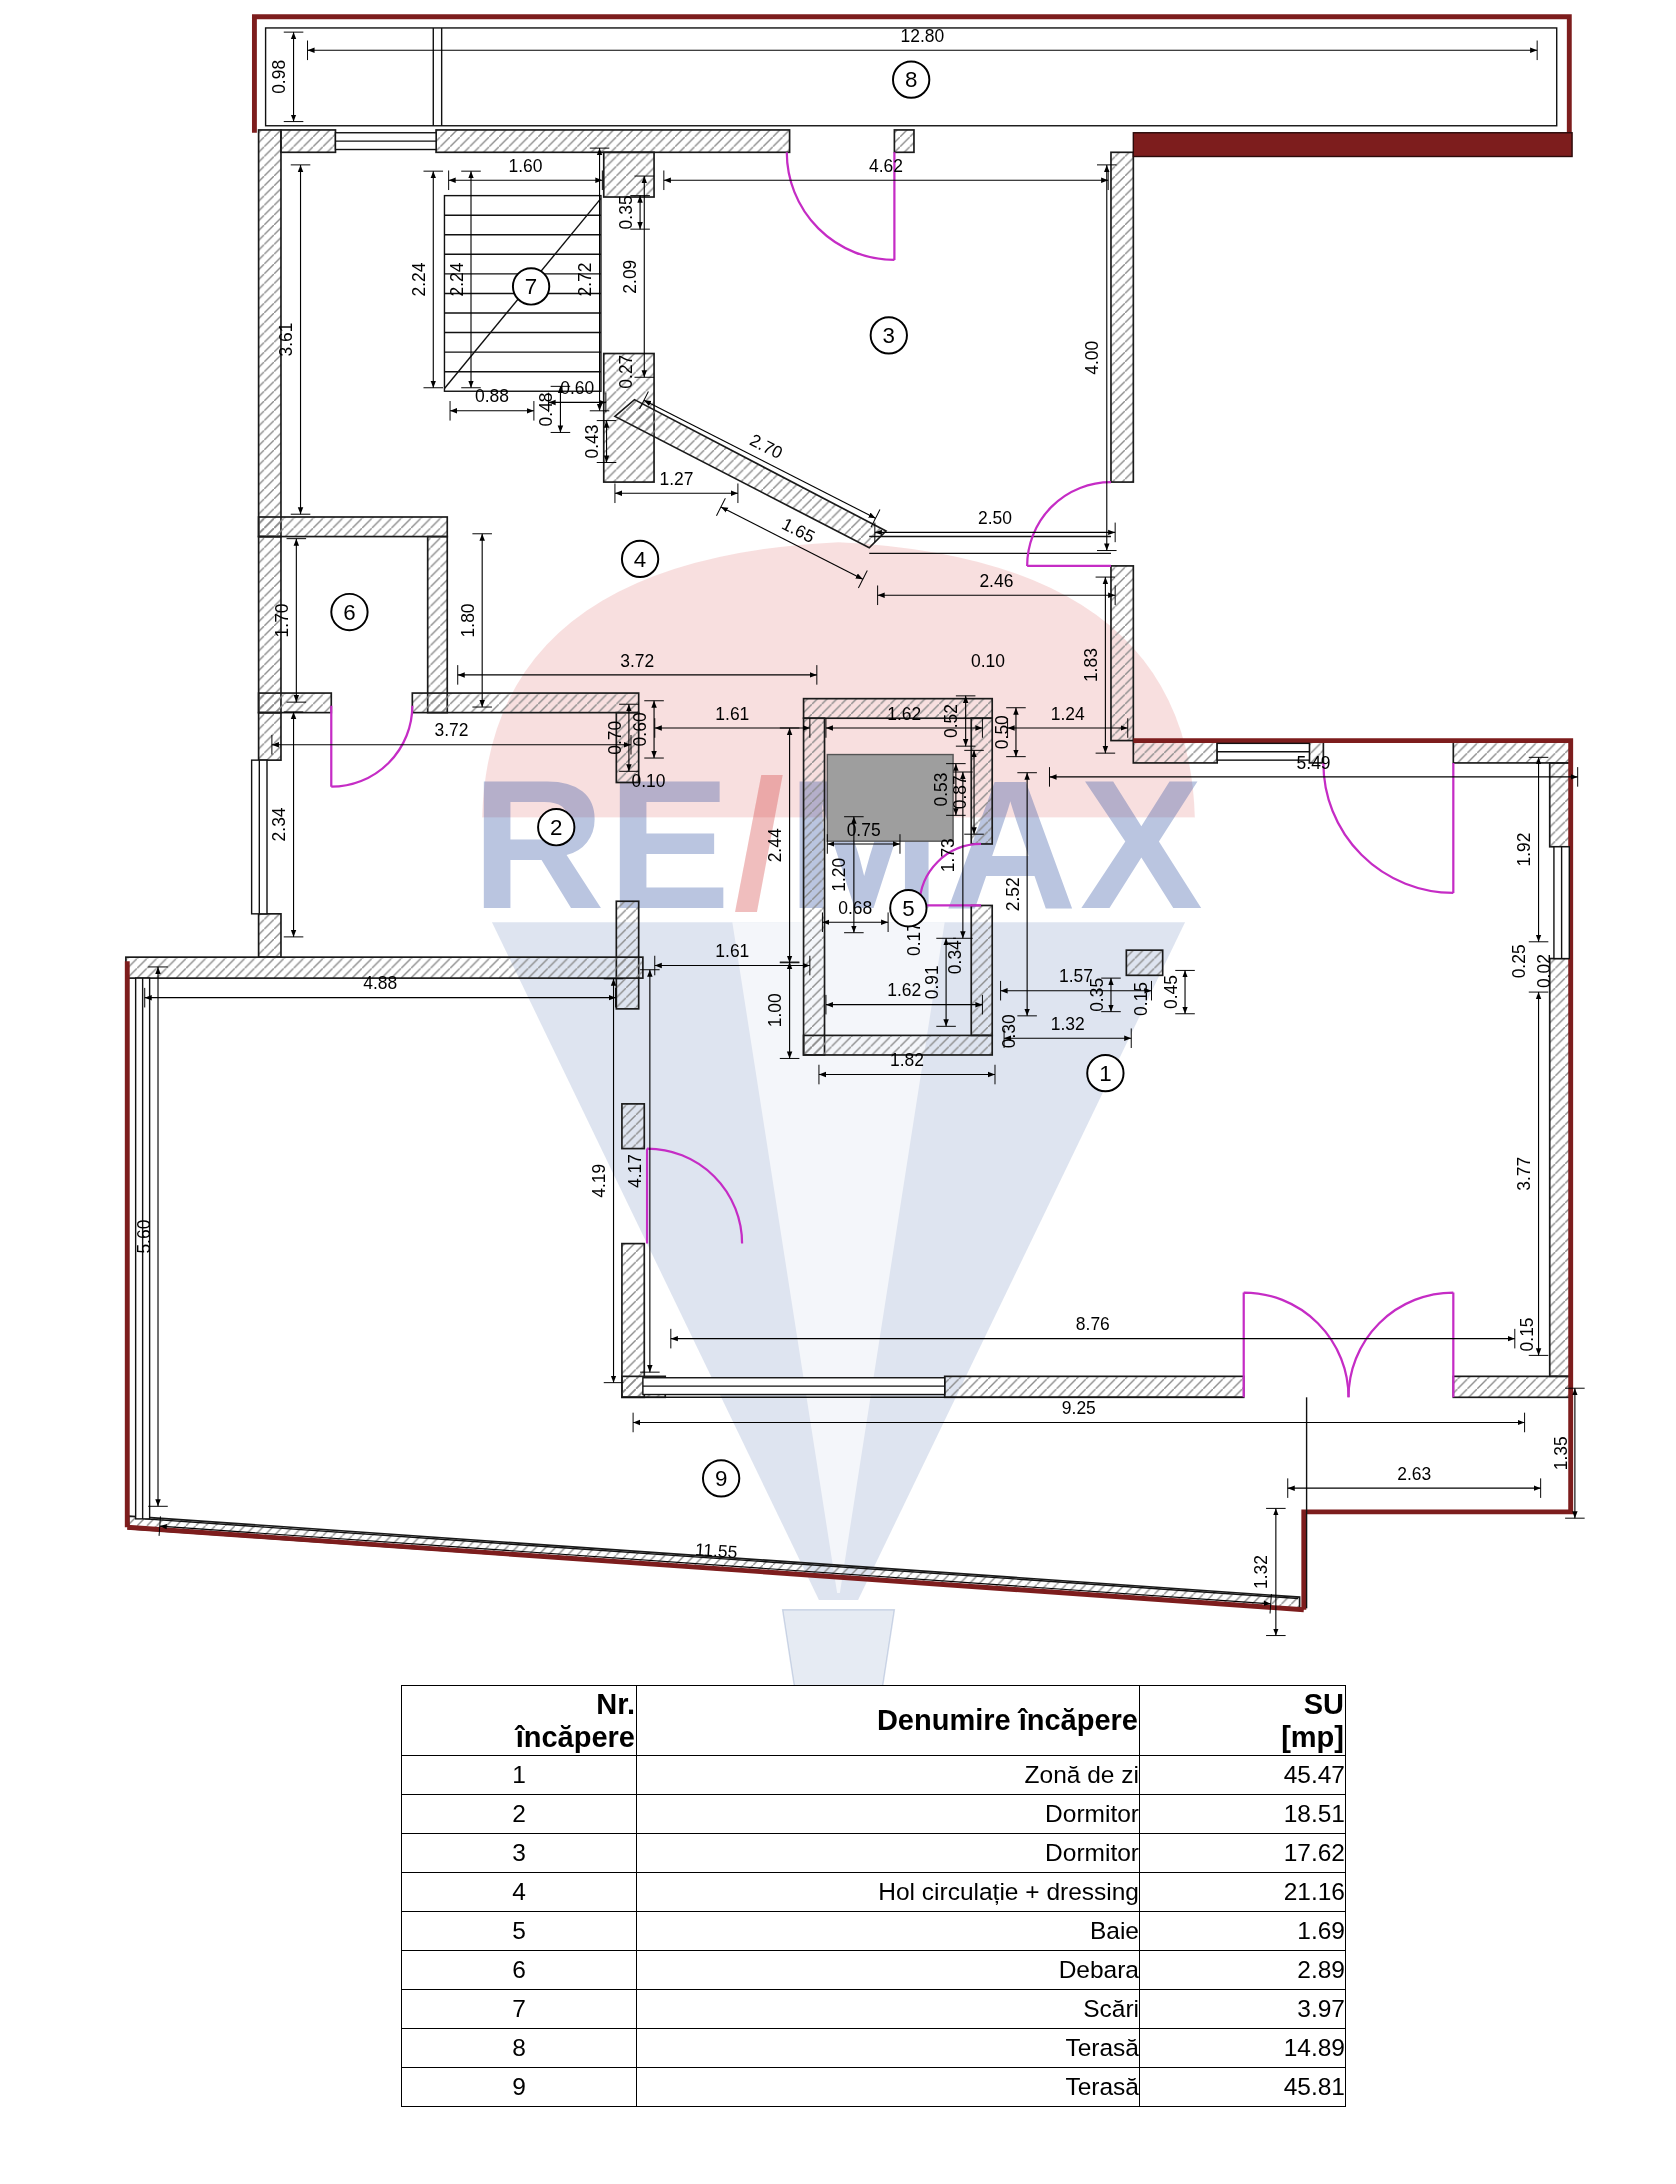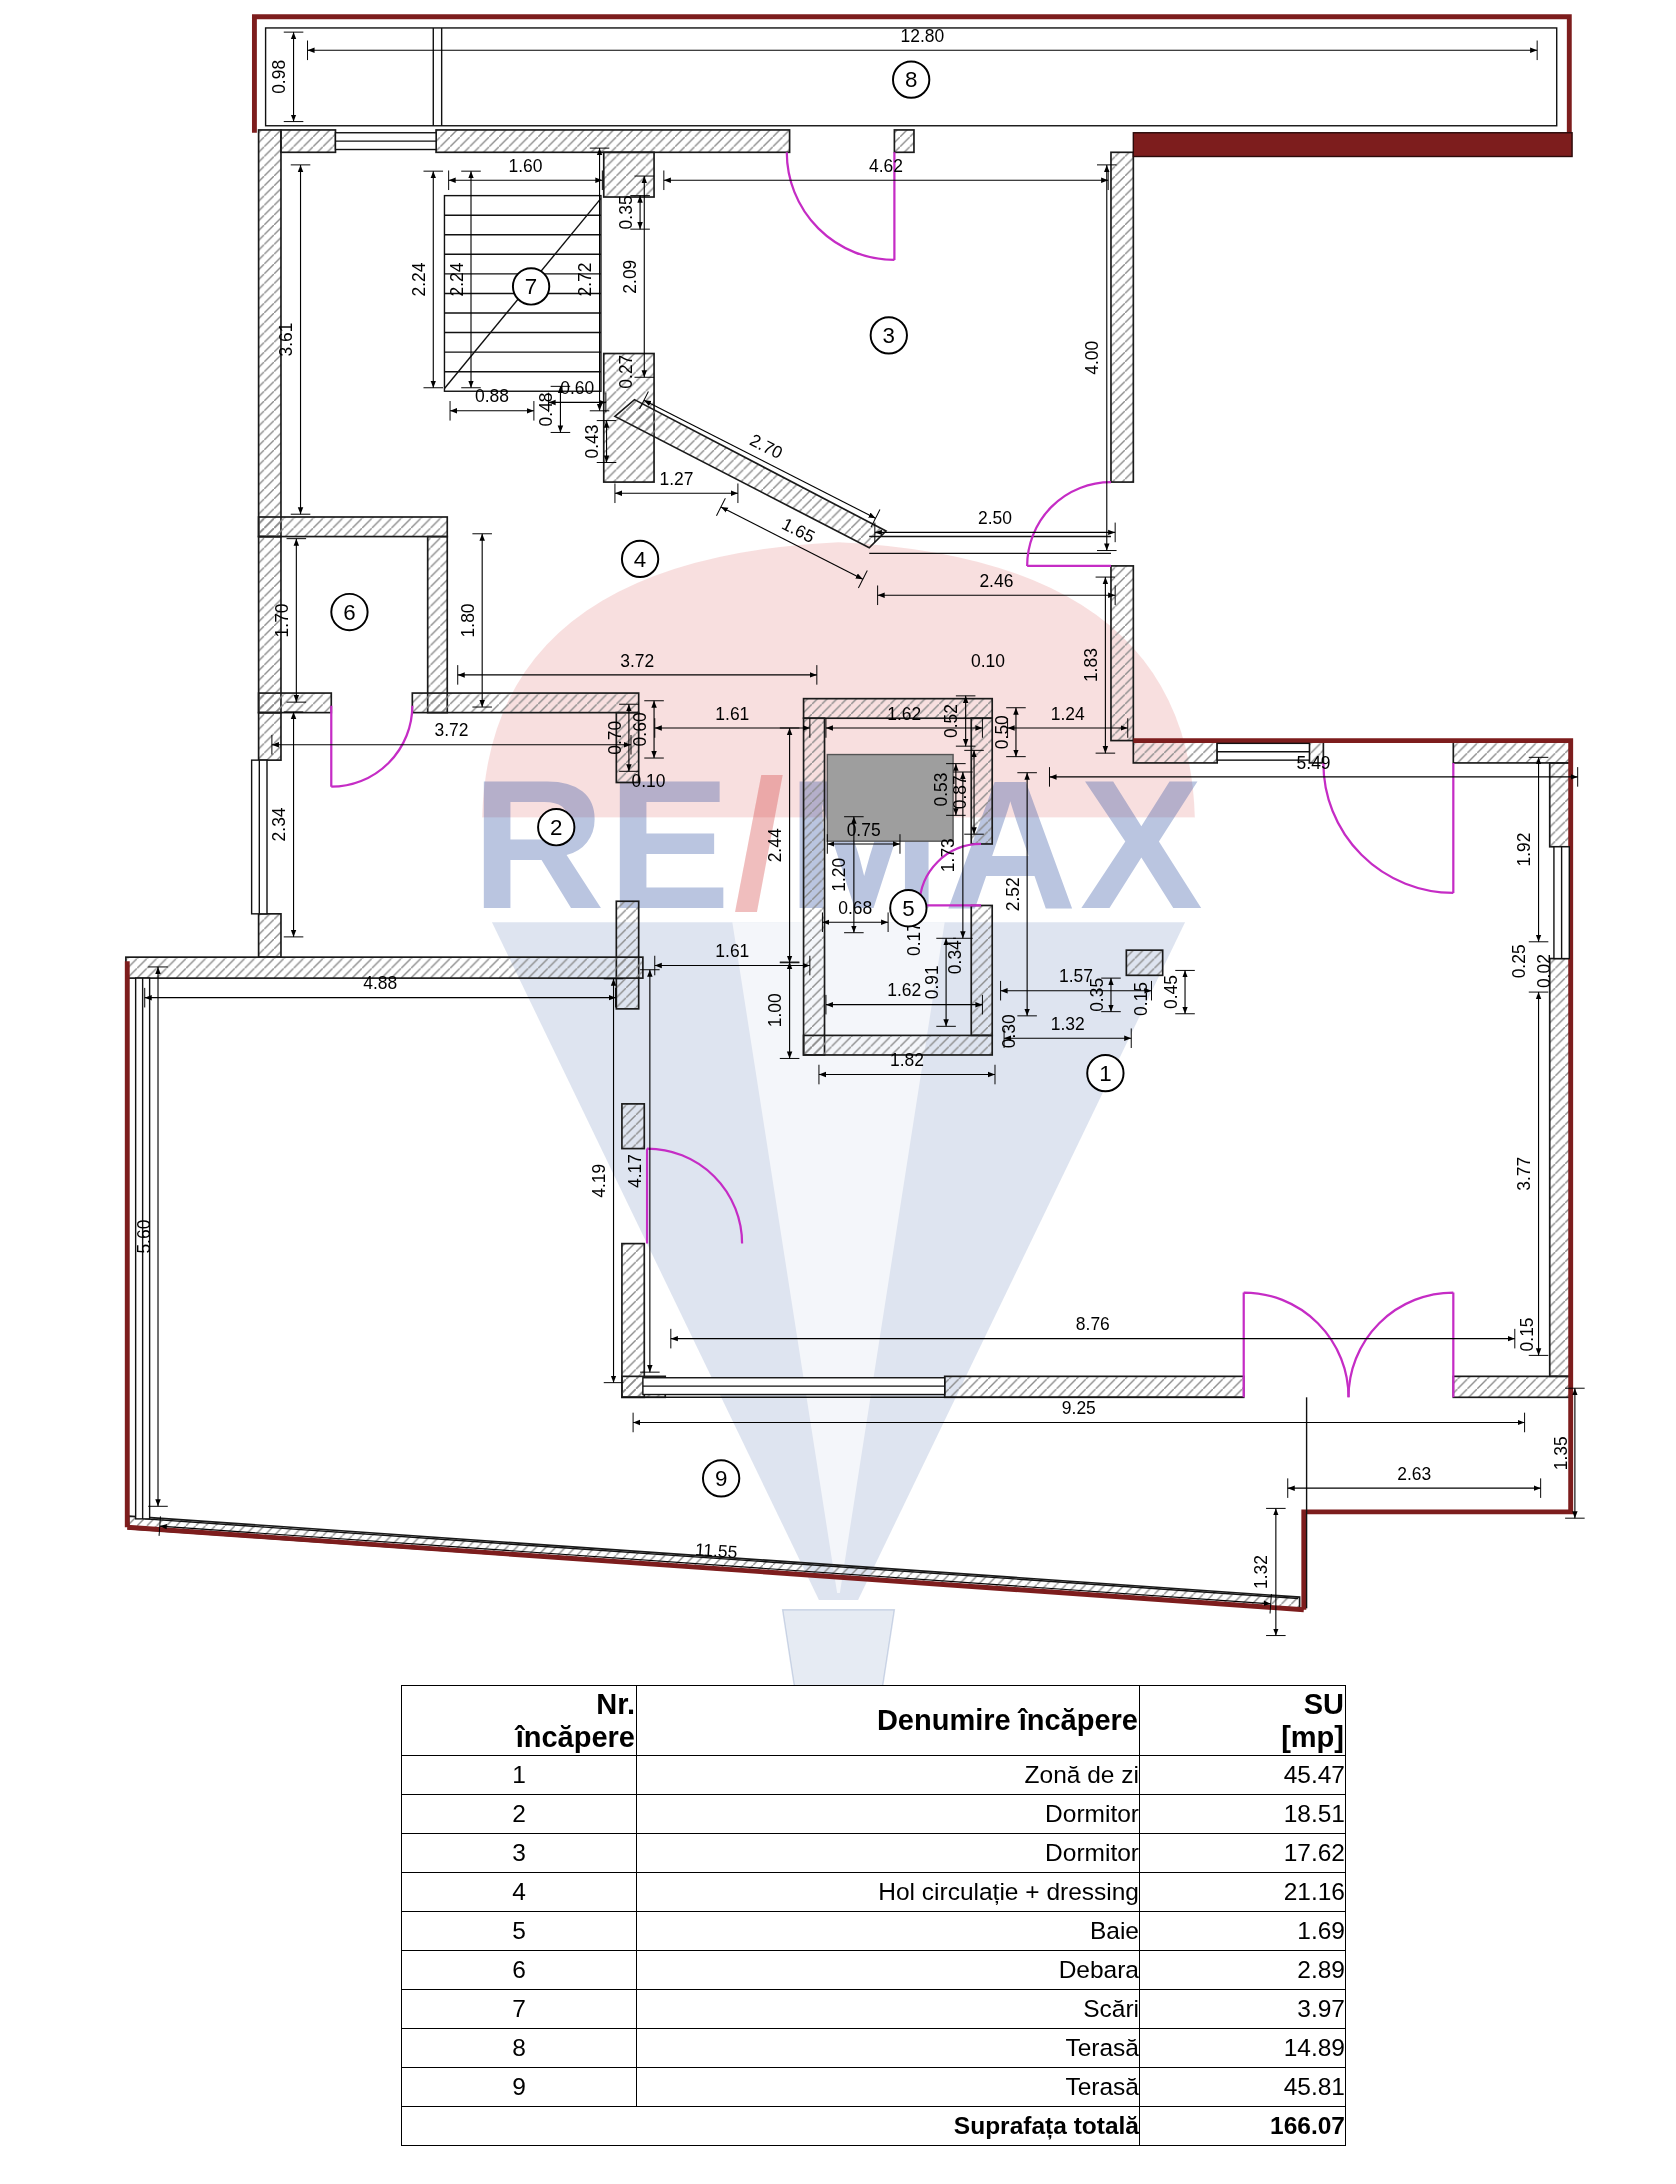--- a/index.html
+++ b/index.html
@@ -680,19 +680,15 @@
       <tr>
         <td class="c-nr">8</td>
         <td class="c-name">Terasă</td>
         <td class="c-su">14.89</td>
       </tr>
       <tr>
         <td class="c-nr">9</td>
         <td class="c-name">Terasă</td>
         <td class="c-su">45.81</td>
       </tr>
-      <tr class="total">
-        <td colspan="2" class="c-label">Suprafața totală</td>
-        <td class="c-su">166.07</td>
-      </tr>
     </tbody>
 </table>
 
 
 </body></html>

